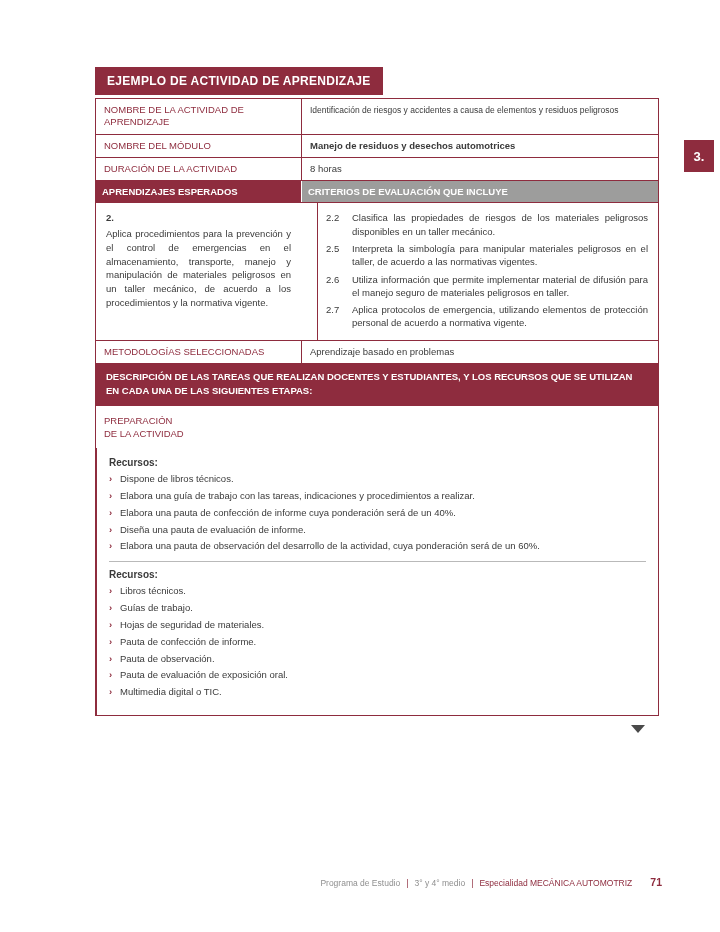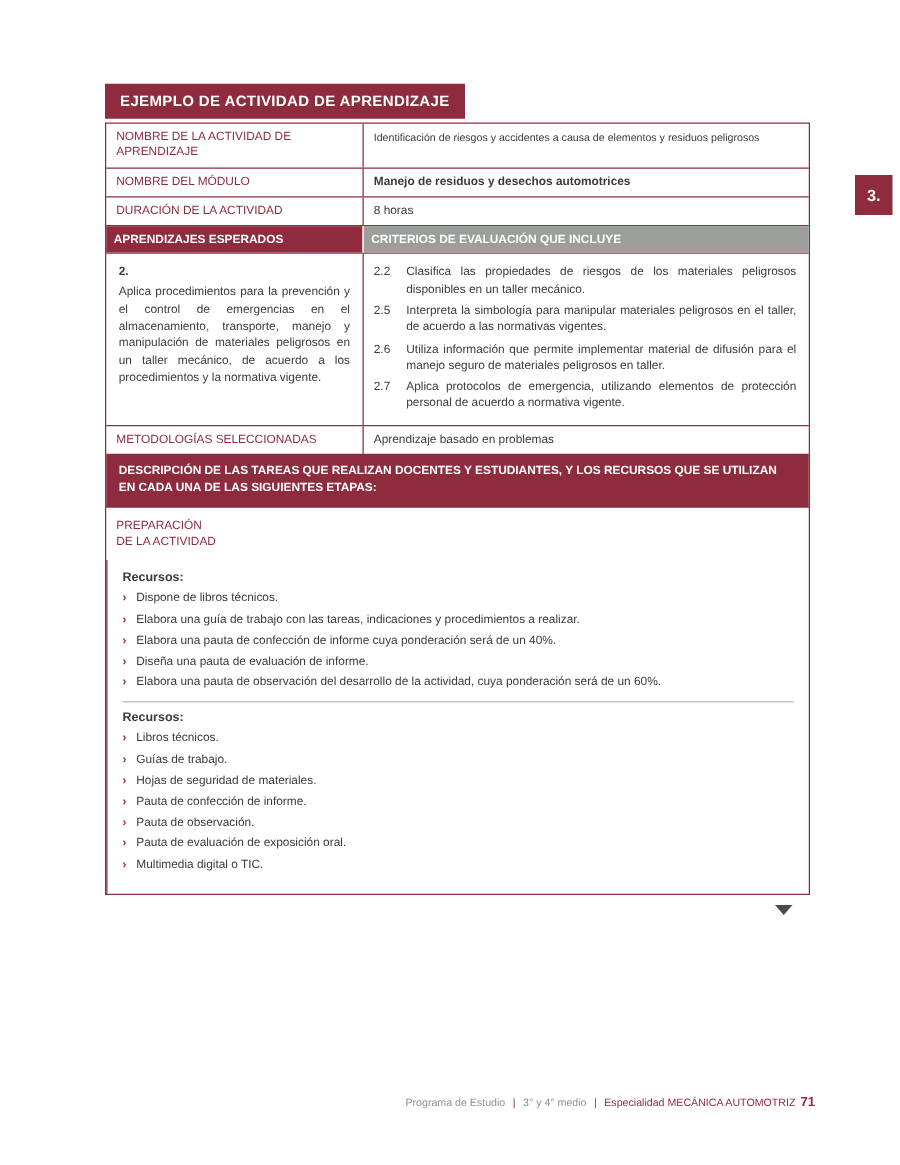--- a/index.html
+++ b/index.html
@@ -13,21 +13,21 @@
   html,body{background:#ffffff;}
   body{font-family:"Liberation Sans", sans-serif;color:var(--text);}
   .page{position:relative;width:720px;height:932px;background:#ffffff;overflow:hidden;}
 
   .side-tab{
     position:absolute;top:140px;right:6px;width:30px;height:32px;
     background:var(--maroon);color:#fff;font-weight:bold;font-size:13px;
     display:flex;align-items:center;justify-content:center;
   }
 
-  .content{position:absolute;left:84px;top:67px;width:564px;}
+  .content{position:absolute;left:95px;top:67px;width:564px;}
 
   .title-box{
     display:inline-block;background:var(--maroon);color:#fff;
     font-weight:bold;font-size:12px;letter-spacing:.3px;
     padding:7px 12px;
   }
 
   .act-table{margin-top:3px;border:1px solid var(--maroon);}
   .row{display:flex;border-bottom:1px solid var(--maroon);}
   .row:last-child{border-bottom:none;flex-direction:column;}
@@ -40,21 +40,21 @@
 
   .hdr{display:flex;}
   .hdr-left{width:205px;flex:0 0 auto;background:var(--maroon);color:#fff;
     font-weight:bold;font-size:9.5px;text-align:left;padding:5px 6px;}
   .hdr-right{flex:1;background:var(--header-gray);color:#fff;
     font-weight:bold;font-size:9.5px;padding:5px 6px;border-left:1px solid #fff;}
 
   .body-left{width:205px;flex:0 0 auto;padding:8px 10px;font-size:9.5px;line-height:1.45;}
   .body-left .num{font-weight:bold;margin-bottom:2px;}
   .body-left .para{text-align:justify;}
-  .body-right{flex:1;border-left:1px solid var(--maroon);padding:8px 10px 10px 8px;}
+  .body-right{flex:1;border-left:1px solid var(--maroon);padding:8px 10px 10px 8px;margin-left:16px;}
   .crit{display:flex;font-size:9.5px;line-height:1.4;margin-bottom:4px;}
   .crit:last-child{margin-bottom:0;}
   .cnum{flex:0 0 26px;}
   .ctext{flex:1;text-align:justify;}
 
   .desc-band{
     background:var(--maroon);color:#fff;font-weight:bold;font-size:9.5px;
     line-height:1.5;padding:6px 10px;border-bottom:1px solid var(--maroon);
   }
 
@@ -67,22 +67,22 @@
   .bullet{color:var(--maroon);font-weight:bold;flex:0 0 11px;}
   .li-text{flex:1;}
   .recursos{border-top:1px solid var(--divider);margin-top:8px;padding-top:7px;}
 
   .arrow-strip{text-align:right;padding-right:14px;margin-top:3px;height:10px;}
   .cont-arrow{display:inline-block;width:0;height:0;
     border-left:7px solid transparent;border-right:7px solid transparent;
     border-top:8px solid #4a4a4a;}
 
   .footer{
-    position:absolute;top:876px;right:68px;
-    display:flex;align-items:baseline;gap:4px;
+    position:absolute;top:876px;right:58px;
+    display:flex;align-items:baseline;gap:18px;
   }
   .footer-text{display:flex;gap:6px;font-size:8.5px;}
   .f-gray{color:var(--footer-gray);}
   .f-sep{color:var(--maroon);}
   .f-maroon{color:var(--maroon);text-align:right;}
   .f-page{color:var(--maroon);font-size:10.5px;font-weight:bold;}
 </style>
 </head>
 <body>
 

